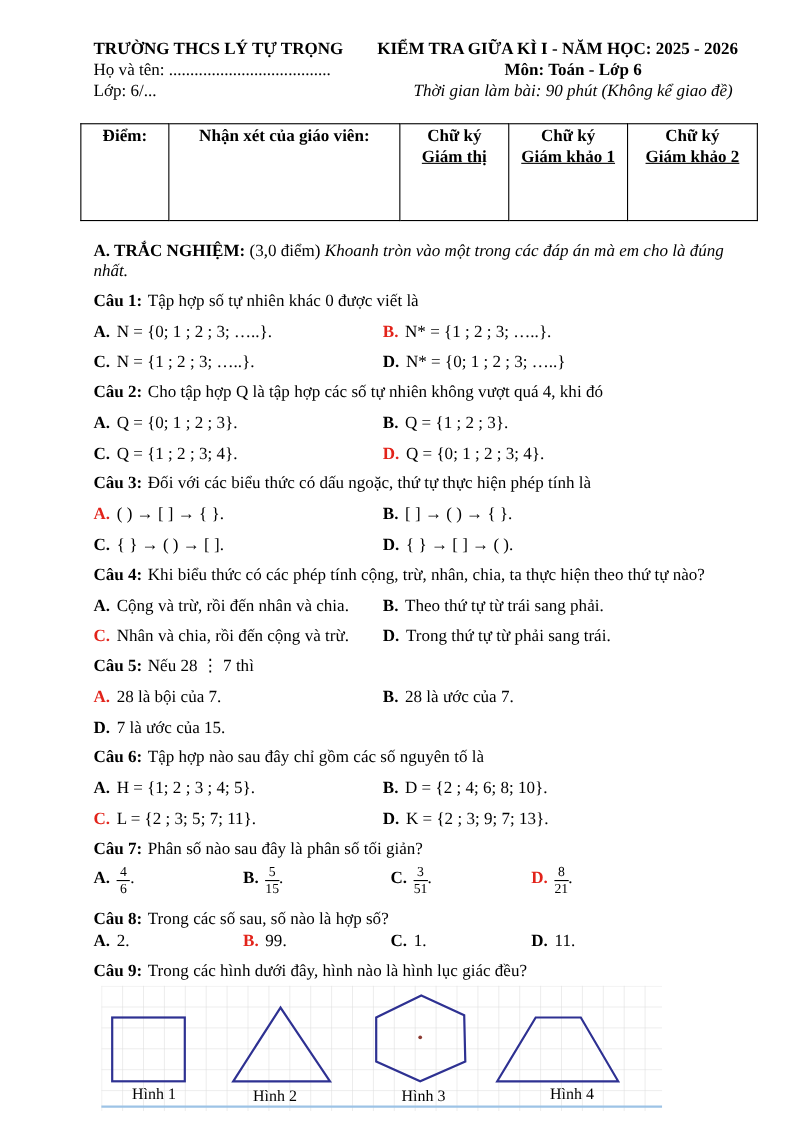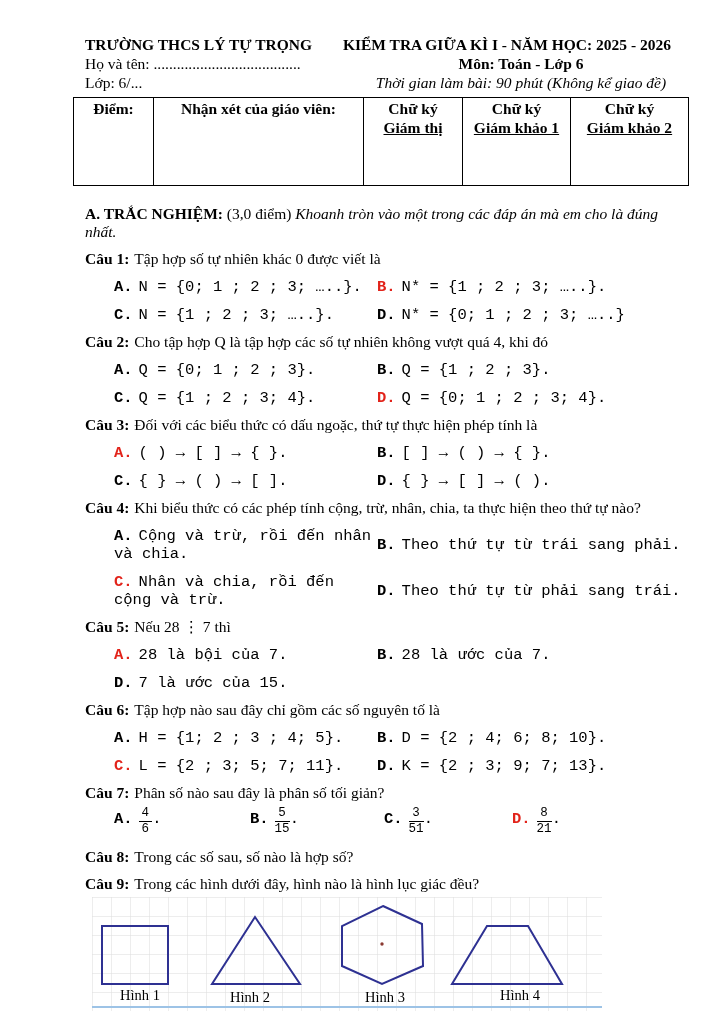--- a/index.html
+++ b/index.html
@@ -10,35 +10,35 @@
     font-family:"Liberation Serif","DejaVu Serif",serif;
     font-size:15.5px; line-height:18px;
   }
   .header { padding-top:35px; }
   .hrow { display:flex; margin-left:85px; width:586px; line-height:19px; }
   .hleft { width:258px; }
   .hright { flex:1; text-align:center; white-space:nowrap;margin-left:28px; }
   .bold { font-weight:bold; }
   .it { font-style:italic; }
 
-  table.grade { border-collapse:collapse; table-layout:fixed; margin:5px 0 0 73px; }
+  table.grade { border-collapse:collapse; table-layout:fixed; margin:20px 0 0 73px; }
   table.grade td {
     border:1.5px solid #000; height:88px; vertical-align:top;
     text-align:center; font-weight:bold; padding-top:1px; line-height:19px;
   }
   .c1{width:80px}.c2{width:210px}.c3{width:99px}.c4{width:108px}.c5{width:118px}
   .cell-l2 { display:block;text-decoration:underline; }
 
   .secA { margin:19px 0 0 85px; width:590px; }
   .stem { margin:9px 0 0 85px; }
   .qlabel { font-weight:bold; margin-right:5px; }
   .L { font-weight:bold; margin-right:6px; }
   .red { color:#e2231a; }
 
-  .opts { display:flex; margin:10px 0 0 114px; align-items:center;font-family:Liberation Mono, monospace; }
+  .opts { display:flex; margin:10px 0 0 85px; align-items:center; }
   .opts .oA1 { width:263px; }              
   .four .oA { width:136px; }
   .four .oB { width:134px; }
   .four .oC { width:128px; }
 
   .fracrow { margin-top:5px; }
   .frac { display:inline-block; text-align:center; font-size:12.5px; line-height:13px; vertical-align:-9px; }
   .frac .fn { display:block; border-bottom:1px solid #000; padding:0 3px 1px 3px; }
   .frac .fd { display:block; padding-top:1px; }
 
@@ -127,21 +127,21 @@
     <span><span class="L">D.</span><span>{ } → [ ] → ( ).</span></span>
   </div>
 
   <p class="stem"><span class="qlabel">Câu 4:</span><span>Khi biểu thức có các phép tính cộng, trừ, nhân, chia, ta thực hiện theo thứ tự nào?</span></p>
   <div class="opts">
     <span class="oA1"><span class="L">A.</span><span>Cộng và trừ, rồi đến nhân và chia.</span></span>
     <span><span class="L">B.</span><span>Theo thứ tự từ trái sang phải.</span></span>
   </div>
   <div class="opts">
     <span class="oA1"><span class="L red">C.</span><span>Nhân và chia, rồi đến cộng và trừ.</span></span>
-    <span><span class="L">D.</span><span>Theo thứ tự từ phải sang trái.</span></span>
+    <span><span class="L">D.</span><span>Trong thứ tự từ phải sang trái.</span></span>
   </div>
 
   <p class="stem"><span class="qlabel">Câu 5:</span><span>Nếu 28 ⋮ 7 thì</span></p>
   <div class="opts">
     <span class="oA1"><span class="L red">A.</span><span>28 là bội của 7.</span></span>
     <span><span class="L">B.</span><span>28 là ước của 7.</span></span>
   </div>
   <div class="opts">
     <span><span class="L">D.</span><span>7 là ước của 15.</span></span>
   </div>
@@ -158,20 +158,26 @@
 
   <p class="stem"><span class="qlabel">Câu 7:</span><span>Phân số nào sau đây là phân số tối giản?</span></p>
   <div class="opts four fracrow">
     <span class="oA"><span class="L">A.</span><span class="frac"><span class="fn">4</span><span class="fd">6</span></span><span>.</span></span>
     <span class="oB"><span class="L">B.</span><span class="frac"><span class="fn">5</span><span class="fd">15</span></span><span>.</span></span>
     <span class="oC"><span class="L">C.</span><span class="frac"><span class="fn">3</span><span class="fd">51</span></span><span>.</span></span>
     <span><span class="L red">D.</span><span class="frac"><span class="fn">8</span><span class="fd">21</span></span><span>.</span></span>
   </div>
 
   <p class="stem" style="margin-top:12px"><span class="qlabel">Câu 8:</span><span>Trong các số sau, số nào là hợp số?</span></p>
+  <div class="opts four" style="margin-top:2px">
+    <span class="oA"><span class="L">A.</span><span>2.</span></span>
+    <span class="oB"><span class="L red">B.</span><span>99.</span></span>
+    <span class="oC"><span class="L">C.</span><span>1.</span></span>
+    <span><span class="L">D.</span><span>11.</span></span>
+  </div>
 
   <p class="stem"><span class="qlabel">Câu 9:</span><span>Trong các hình dưới đây, hình nào là hình lục giác đều?</span></p>
 
   <svg class="fig" width="510" height="114" viewBox="0 0 510 114">
     <defs>
       <pattern id="grid" width="19" height="19" patternUnits="userSpaceOnUse">
         <path d="M 19 0 L 0 0 0 19" fill="none" stroke-width="1" stroke="#dcdcdc"></path>
       </pattern>
     </defs>
     <rect width="510" height="114" fill="url(#grid)"></rect>

